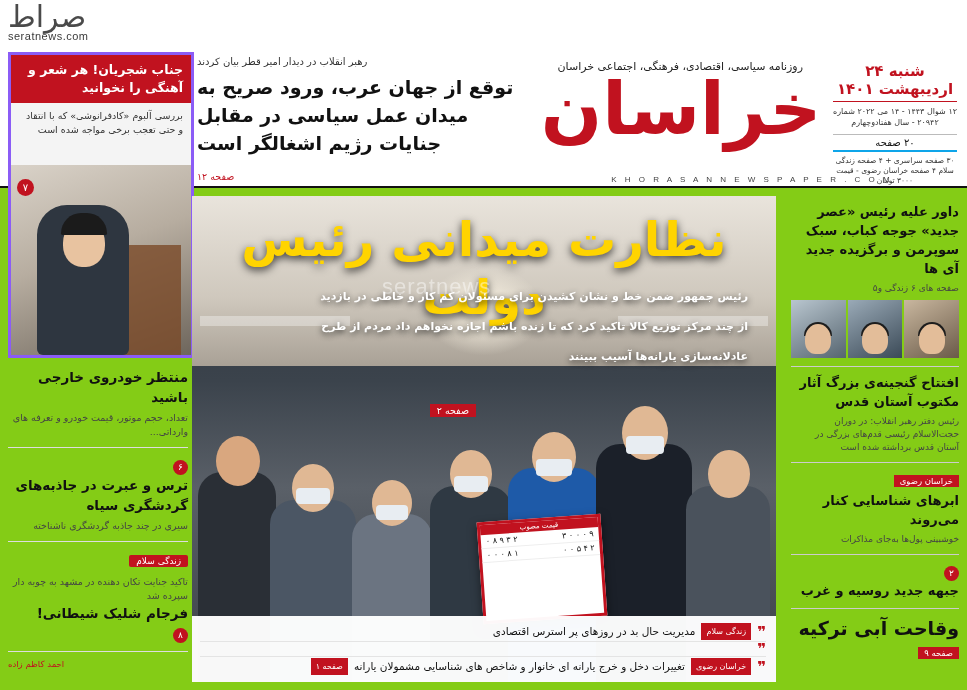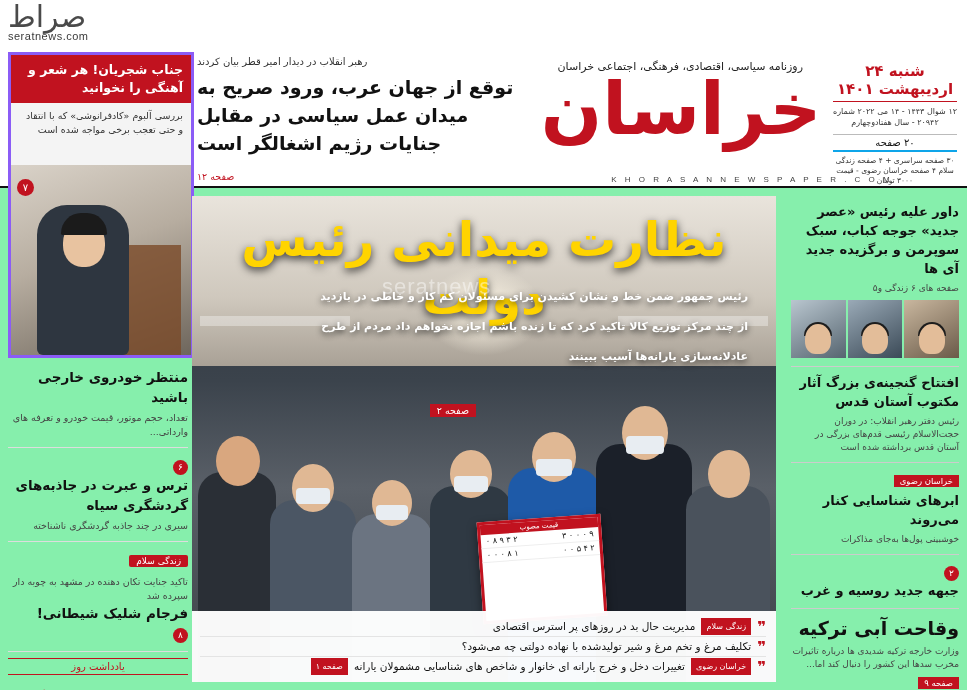--- a/index.html
+++ b/index.html
@@ -7,21 +7,21 @@
     padding: 0;
     background: #c9c9c9;
   }
   body {
     font-family: "DejaVu Sans", sans-serif;
   }
   #page {
     position: relative;
     width: 967px;
     height: 690px;
-    background: #86efac;
+    background: #84cc16;
     overflow: hidden;
     direction: rtl;
   }
 
   
   .watermark {
     position: absolute;
     top: 0; right: 0;
     width: 100%;
     height: 46px;
@@ -566,21 +566,20 @@
       <div class="side-text">سیری در چند جاذبه گردشگری ناشناخته</div>
     </div>
 
     <div class="side-item">
       <span class="side-tag">زندگی سلام</span>
       <div class="side-text">تاکید جنایت تکان دهنده در مشهد به چوبه دار سپرده شد</div>
       <div class="side-title">فرجام شلیک شیطانی!</div>
       <span class="side-num">۸</span>
     </div>
 
-    <div class="notes-head">یادداشت روز</div>
     <div class="side-item">
       <div class="byline">احمد کاظم زاده</div>
 
     </div>
   </div>
 
   <div class="leftcol">
 
     <div class="lc-box">
       <div class="lc-title">داور علیه رئیس «عصر جدید» جوجه کباب، سبک سوپرمن و برگزیده جدید آی ها</div>
@@ -612,21 +611,20 @@
       <div class="lc-text">خوشبینی پول‌ها به‌جای مذاکرات</div>
     </div>
 
     <div class="lc-box">
       <span class="side-num">۲</span>
       <div class="lc-title">جبهه جدید روسیه و غرب</div>
     </div>
 
     <div class="lc-box" style="border-bottom:none">
       <div class="lc-title" style="font-size:19px;line-height:26px">وقاحت آبی ترکیه</div>
-      <div class="lc-text">وزارت خارجه ترکیه شدیدی ها درباره تاثیرات مخرب سدها این کشور را دنبال کند اما...</div>
       <span class="lc-tag">صفحه ۹</span>
     </div>
   </div>
 
   <div class="mainwrap">
     <div class="photo-bg">
       <div class="store-ceiling"></div>
       <div class="shelf" style="top:120px; left:8px; width:150px;"></div>
       <div class="shelf" style="top:120px; right:8px; width:150px;"></div>
       <div class="aisle-light"></div>
@@ -672,21 +670,20 @@
     <div class="main-page">صفحه ۲</div>
 
     <div class="teasers">
       <div class="teaser">
         <span class="quote-mark">❞</span>
         <span class="t-tag">زندگی سلام</span>
         <span>مدیریت حال بد در روزهای پر استرس اقتصادی</span>
       </div>
       <div class="teaser">
         <span class="quote-mark">❞</span>
-        <span>تکلیف مرغ و تخم مرغ و شیر تولیدشده با نهاده دولتی چه می‌شود؟</span>
       </div>
       <div class="teaser">
         <span class="quote-mark">❞</span>
         <span class="t-tag">خراسان رضوی</span>
         <span>تغییرات دخل و خرج یارانه ای خانوار و شاخص های شناسایی مشمولان یارانه</span>
         <span class="t-tag">صفحه ۱</span>
       </div>
     </div>
 
   </div>

